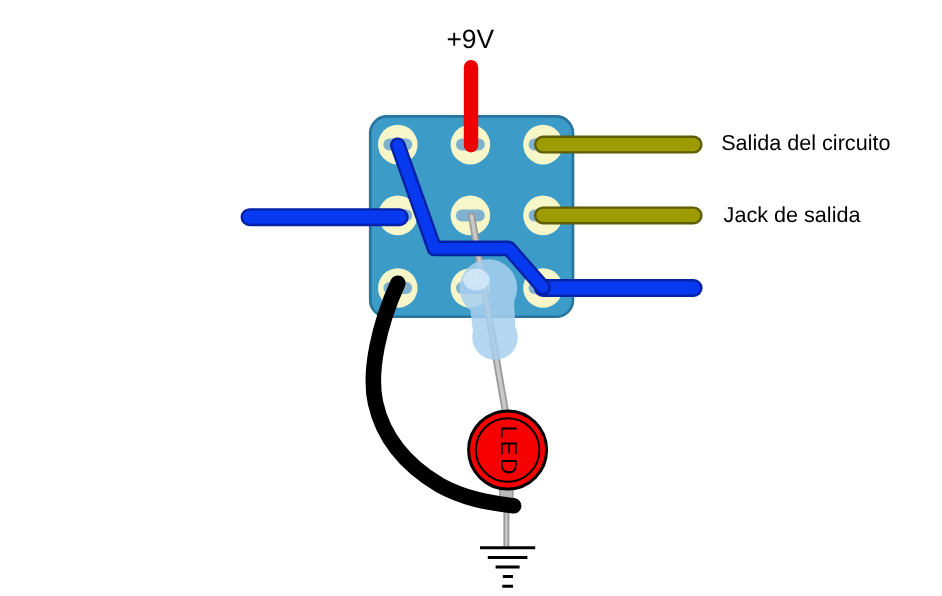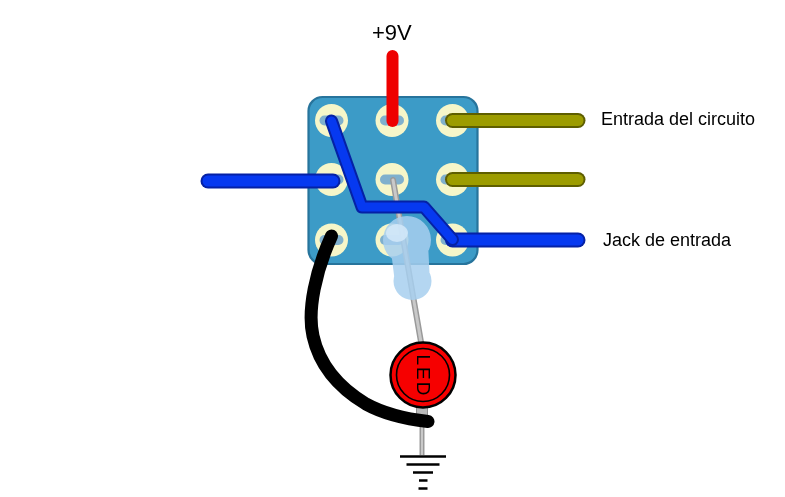--- a/index.html
+++ b/index.html
@@ -151,20 +151,20 @@
 
     <g>
       <circle cx="423" cy="375" r="32.5" fill="#f60000" stroke="#000000" stroke-width="2.5"></circle>
       <circle cx="423" cy="375" r="26.5" fill="none" stroke="#000000" stroke-width="1.6"></circle>
     </g>
   </svg>
 
   <div class="label label-power">+9V</div>
 
 
-  <div class="label label-circuit-output">Entrada del circuito</div>
+  <div class="label label-circuit-output">Salida del circuito</div>
 
+  <div class="label label-output-jack">Jack de salida</div>
 
-  <div class="label label-input-jack">Jack de entrada</div>
 
   <div class="label label-led">LED</div>
 
 </div>
 
 </body></html>

